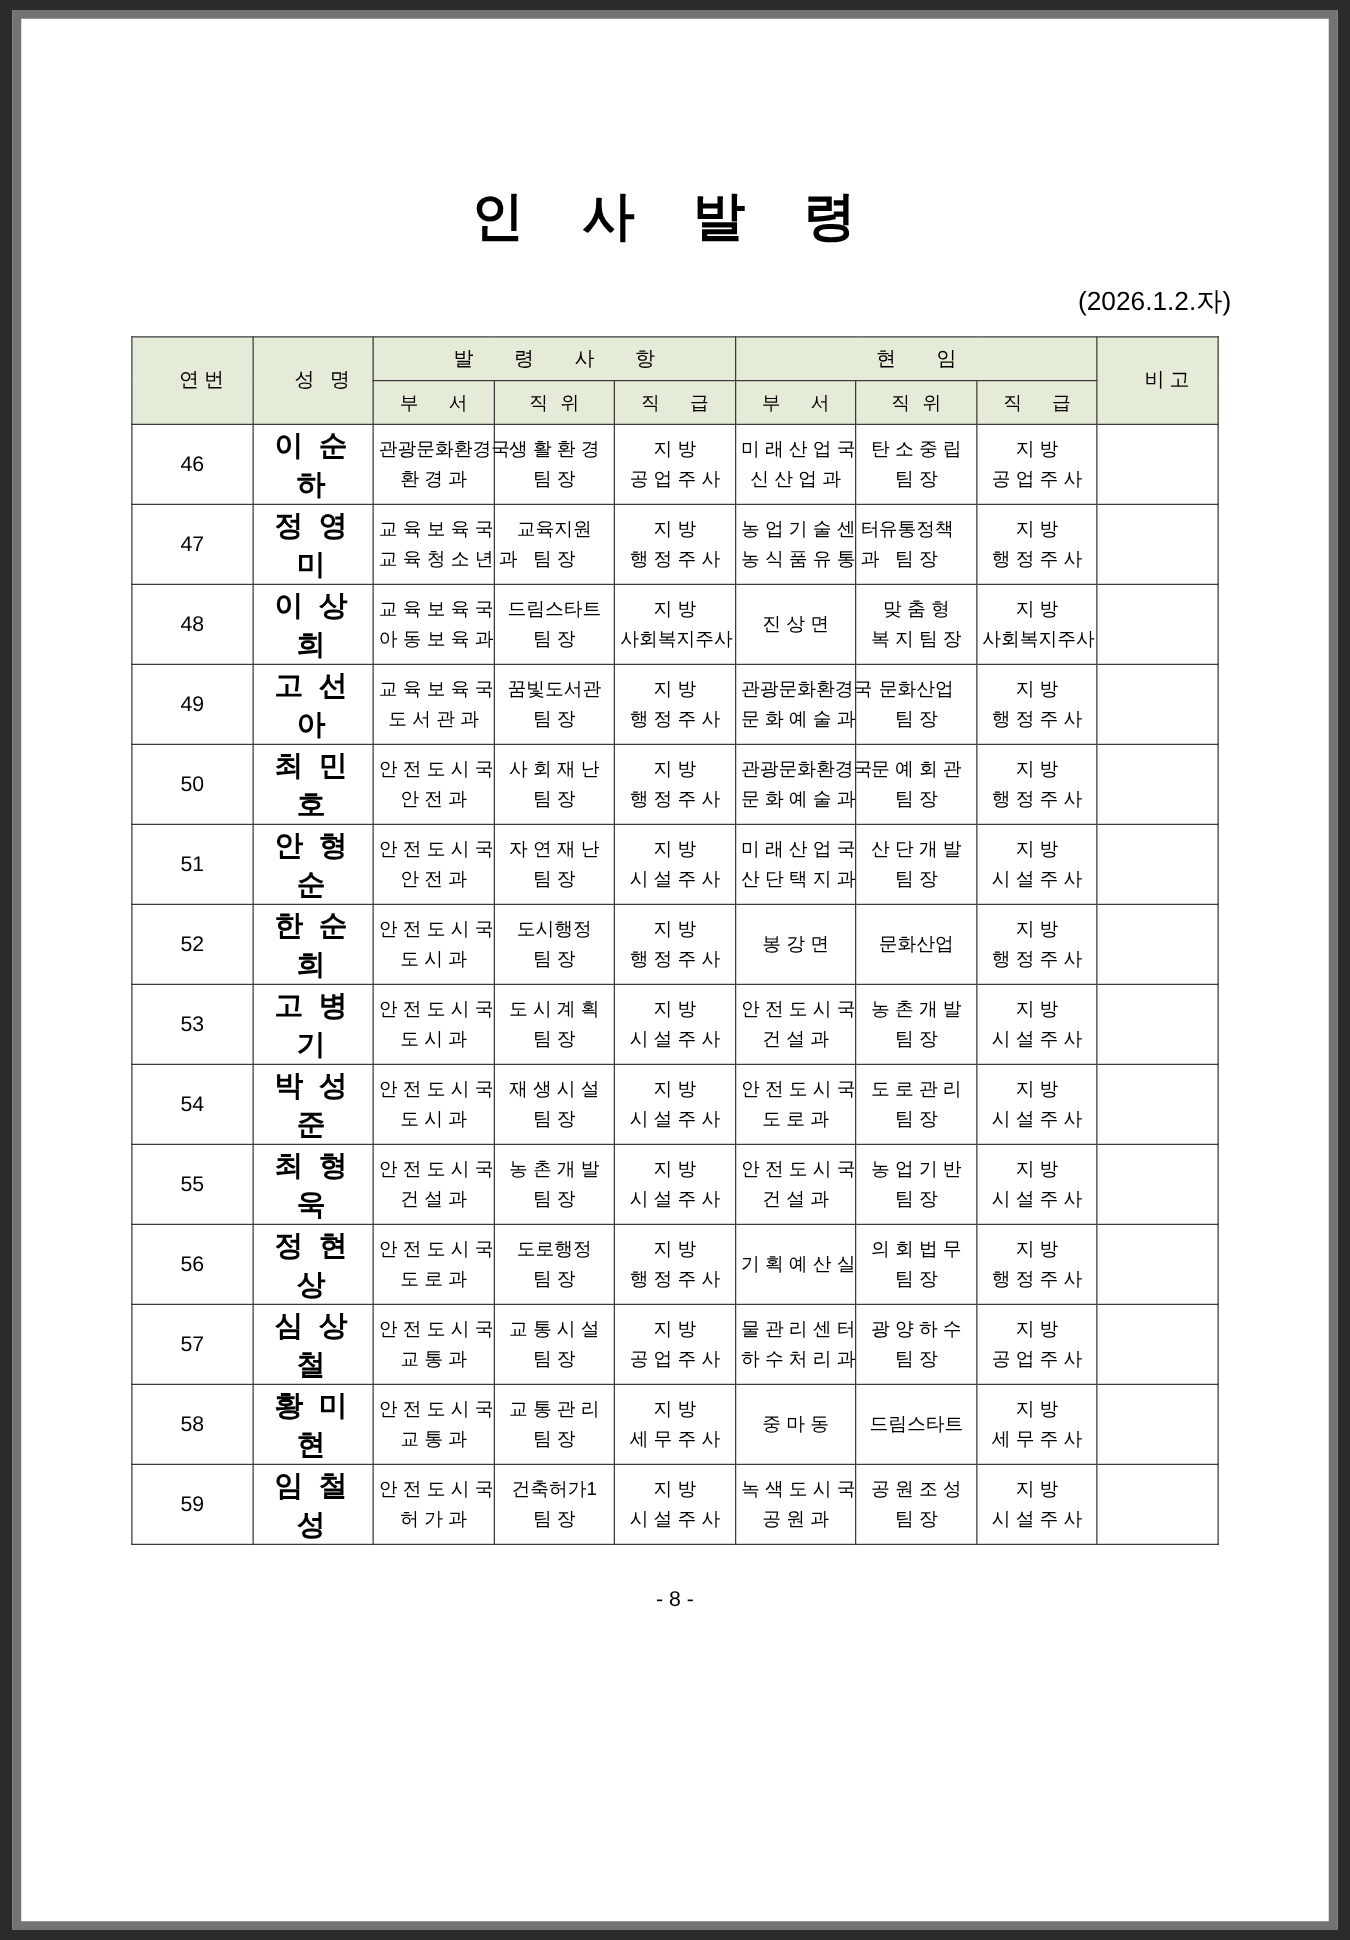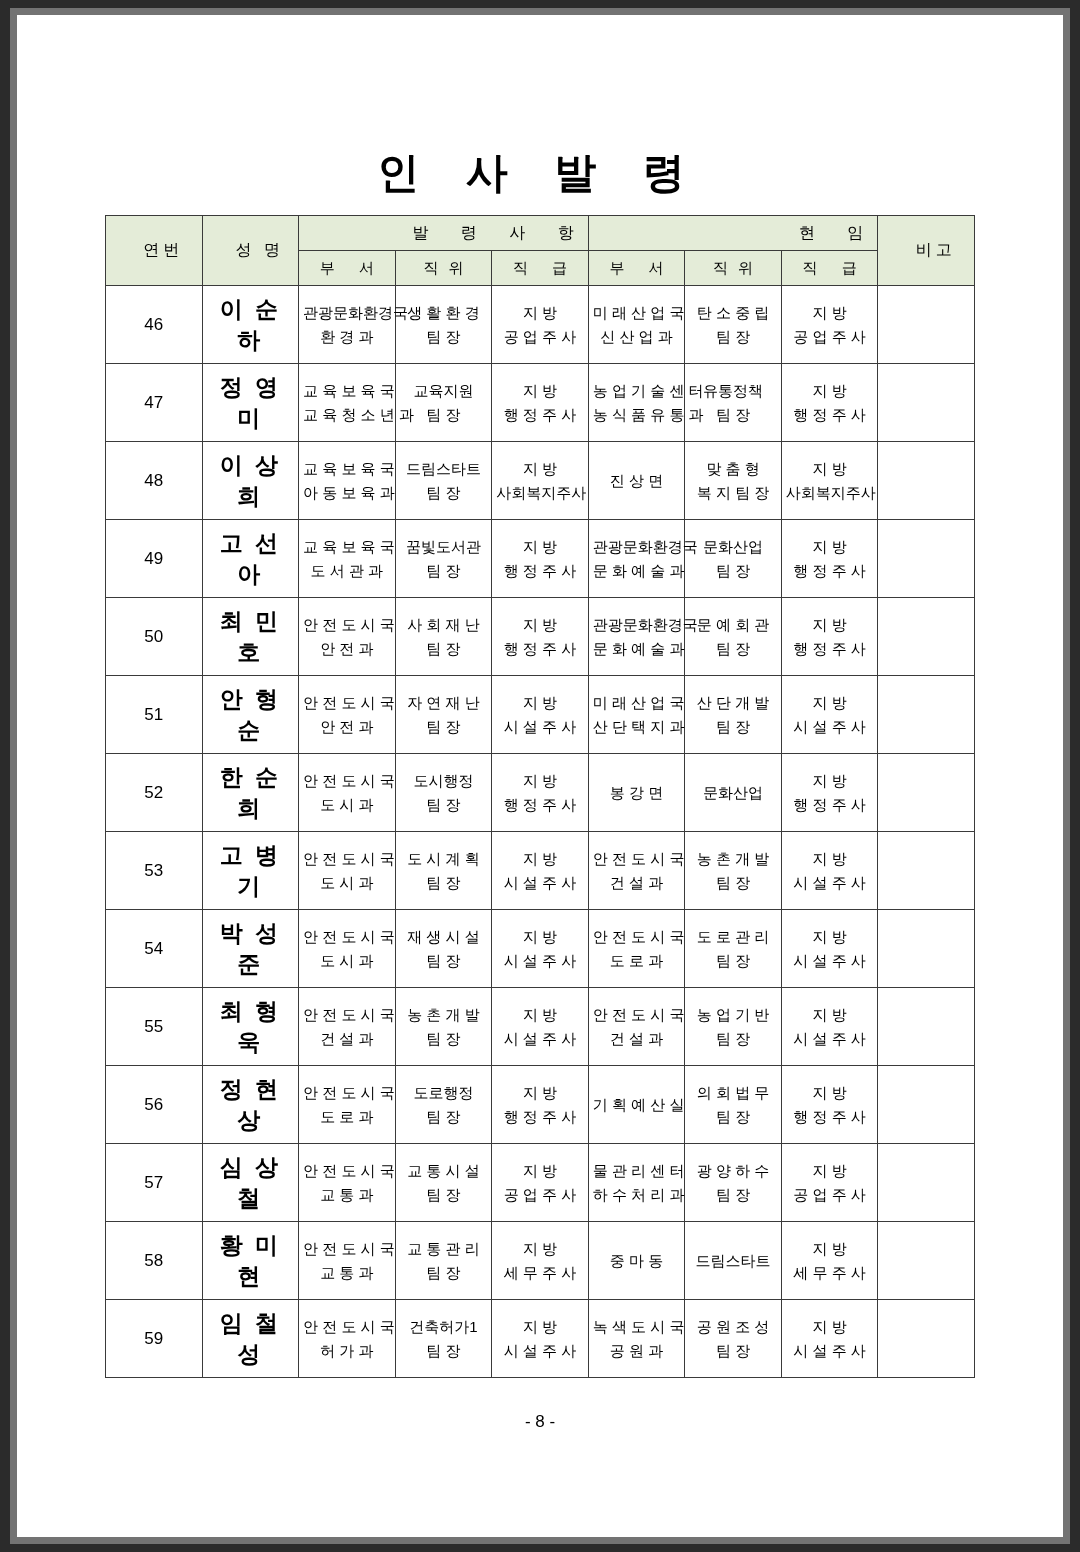--- a/index.html
+++ b/index.html
@@ -54,34 +54,33 @@
   }
   thead th {
     background: #e4ecd8;
     font-weight: normal;
     font-size: 16px;
     height: 34px;
   }
   thead th.grp {
     letter-spacing: 14px;
     padding-left: 14px;
-    text-align: right;
   }
   thead th.sub {
     letter-spacing: 10px;
     padding-left: 10px;
     font-size: 15px;
     margin-top: 40px;
   }
   thead th.plain {
     letter-spacing: 4px;
     padding-left: 19px;
   }
   tbody tr {
-    height: 78px;
+    height: 64px;
   }
   td.no {
     width: 46px;
     font-size: 17px;
   }
   td.name {
     width: 72px;
     font-weight: bold;
     font-size: 23px;
     letter-spacing: 3px;
@@ -118,20 +117,21 @@
     margin-top: 34px;
     color: #000;
   }
 </style>
 </head>
 <body>
 
 <div class="page">
 
   <div class="doc-title">인 사 발 령</div>
+  <div class="doc-date">(2026.1.2.자)</div>
 
   <table class="personnel">
     <thead>
       <tr>
         <th rowspan="2" class="plain">연번</th>
         <th rowspan="2" class="plain">성 명</th>
         <th colspan="3" class="grp">발 령 사 항</th>
         <th colspan="3" class="grp">현        임</th>
         <th rowspan="2" class="plain">비고</th>
       </tr>

